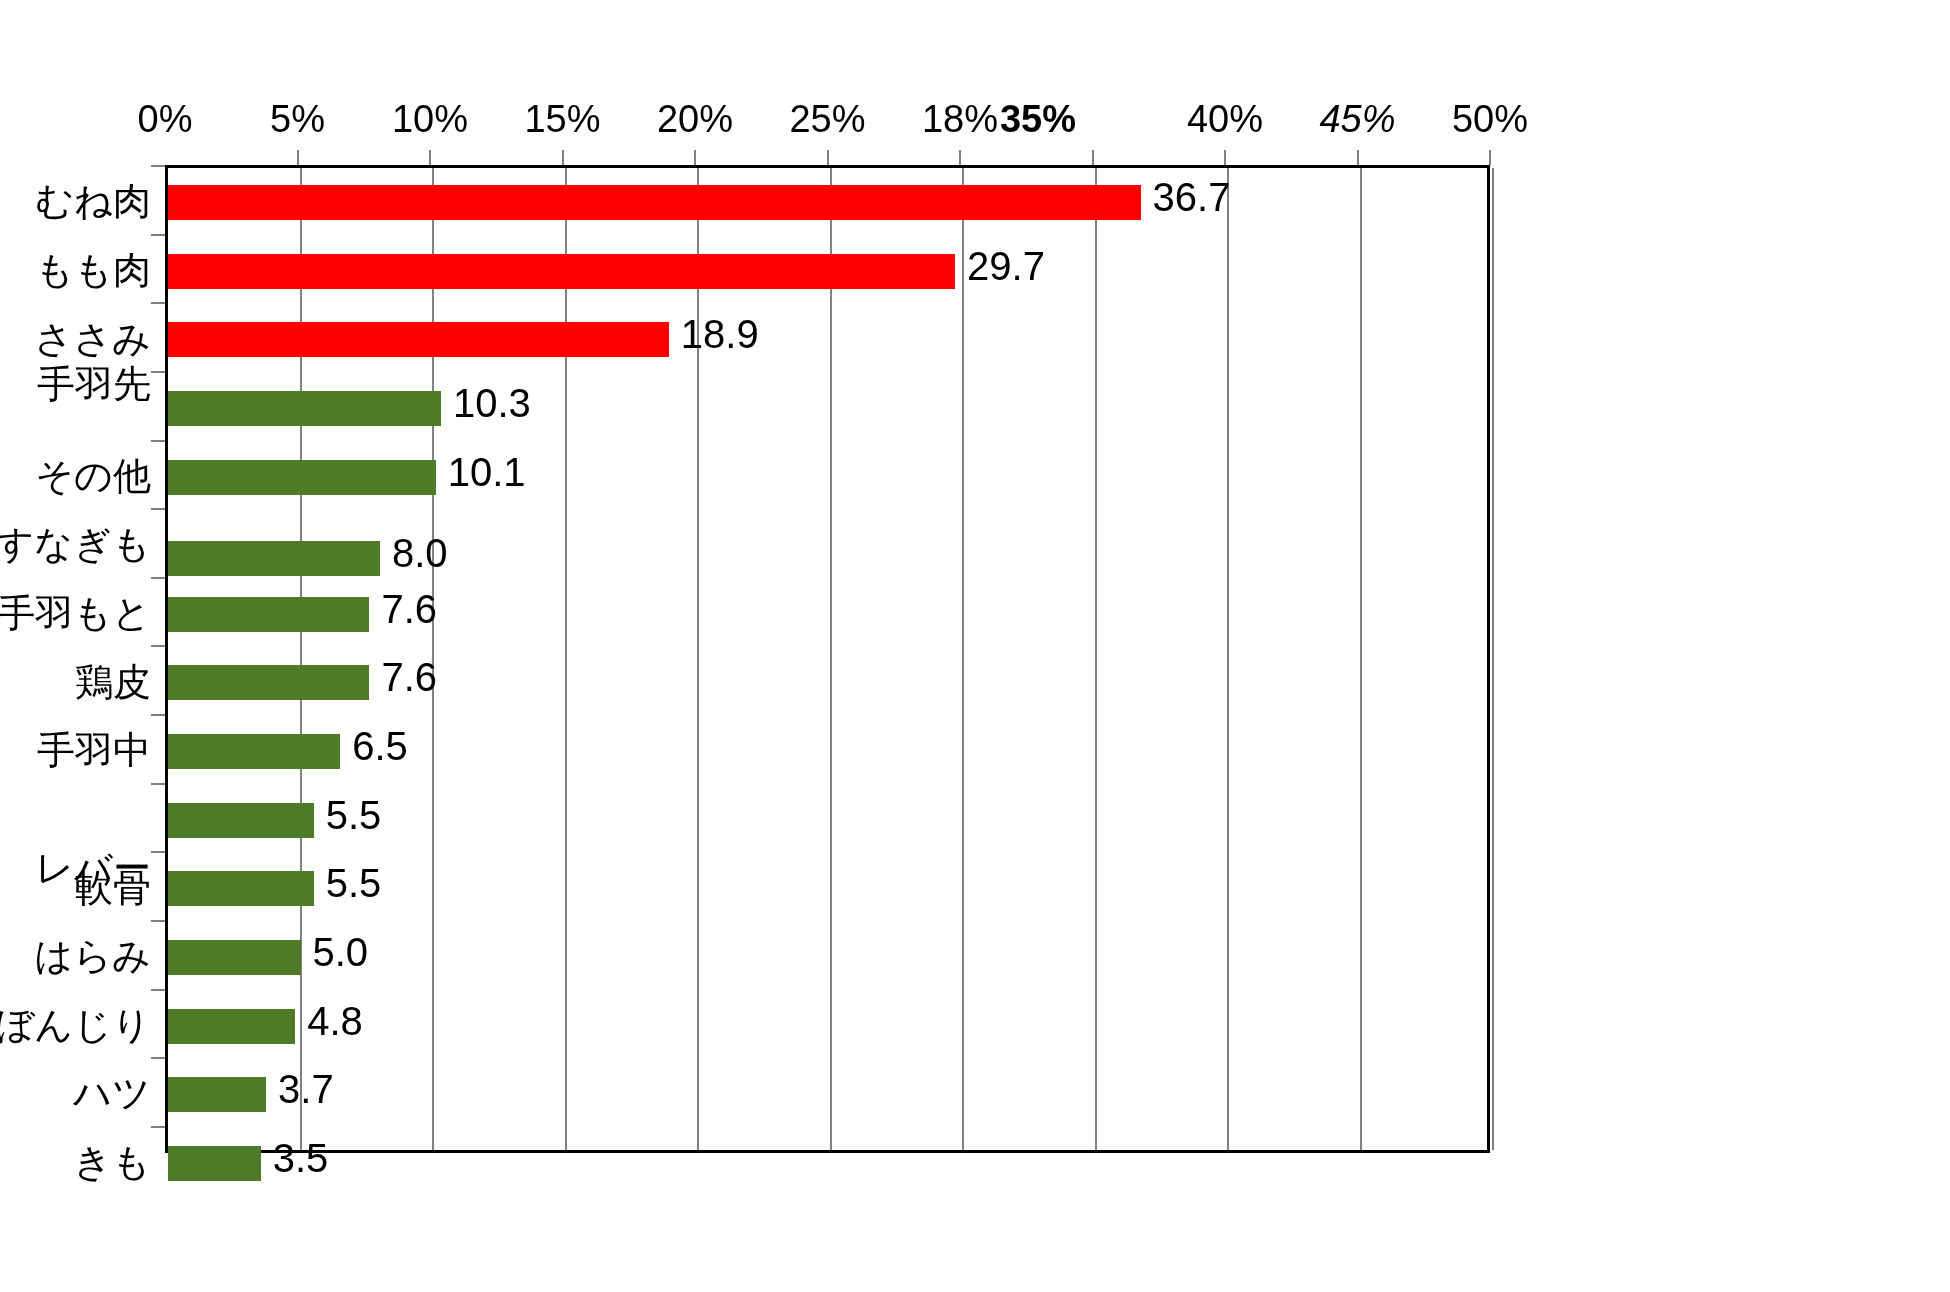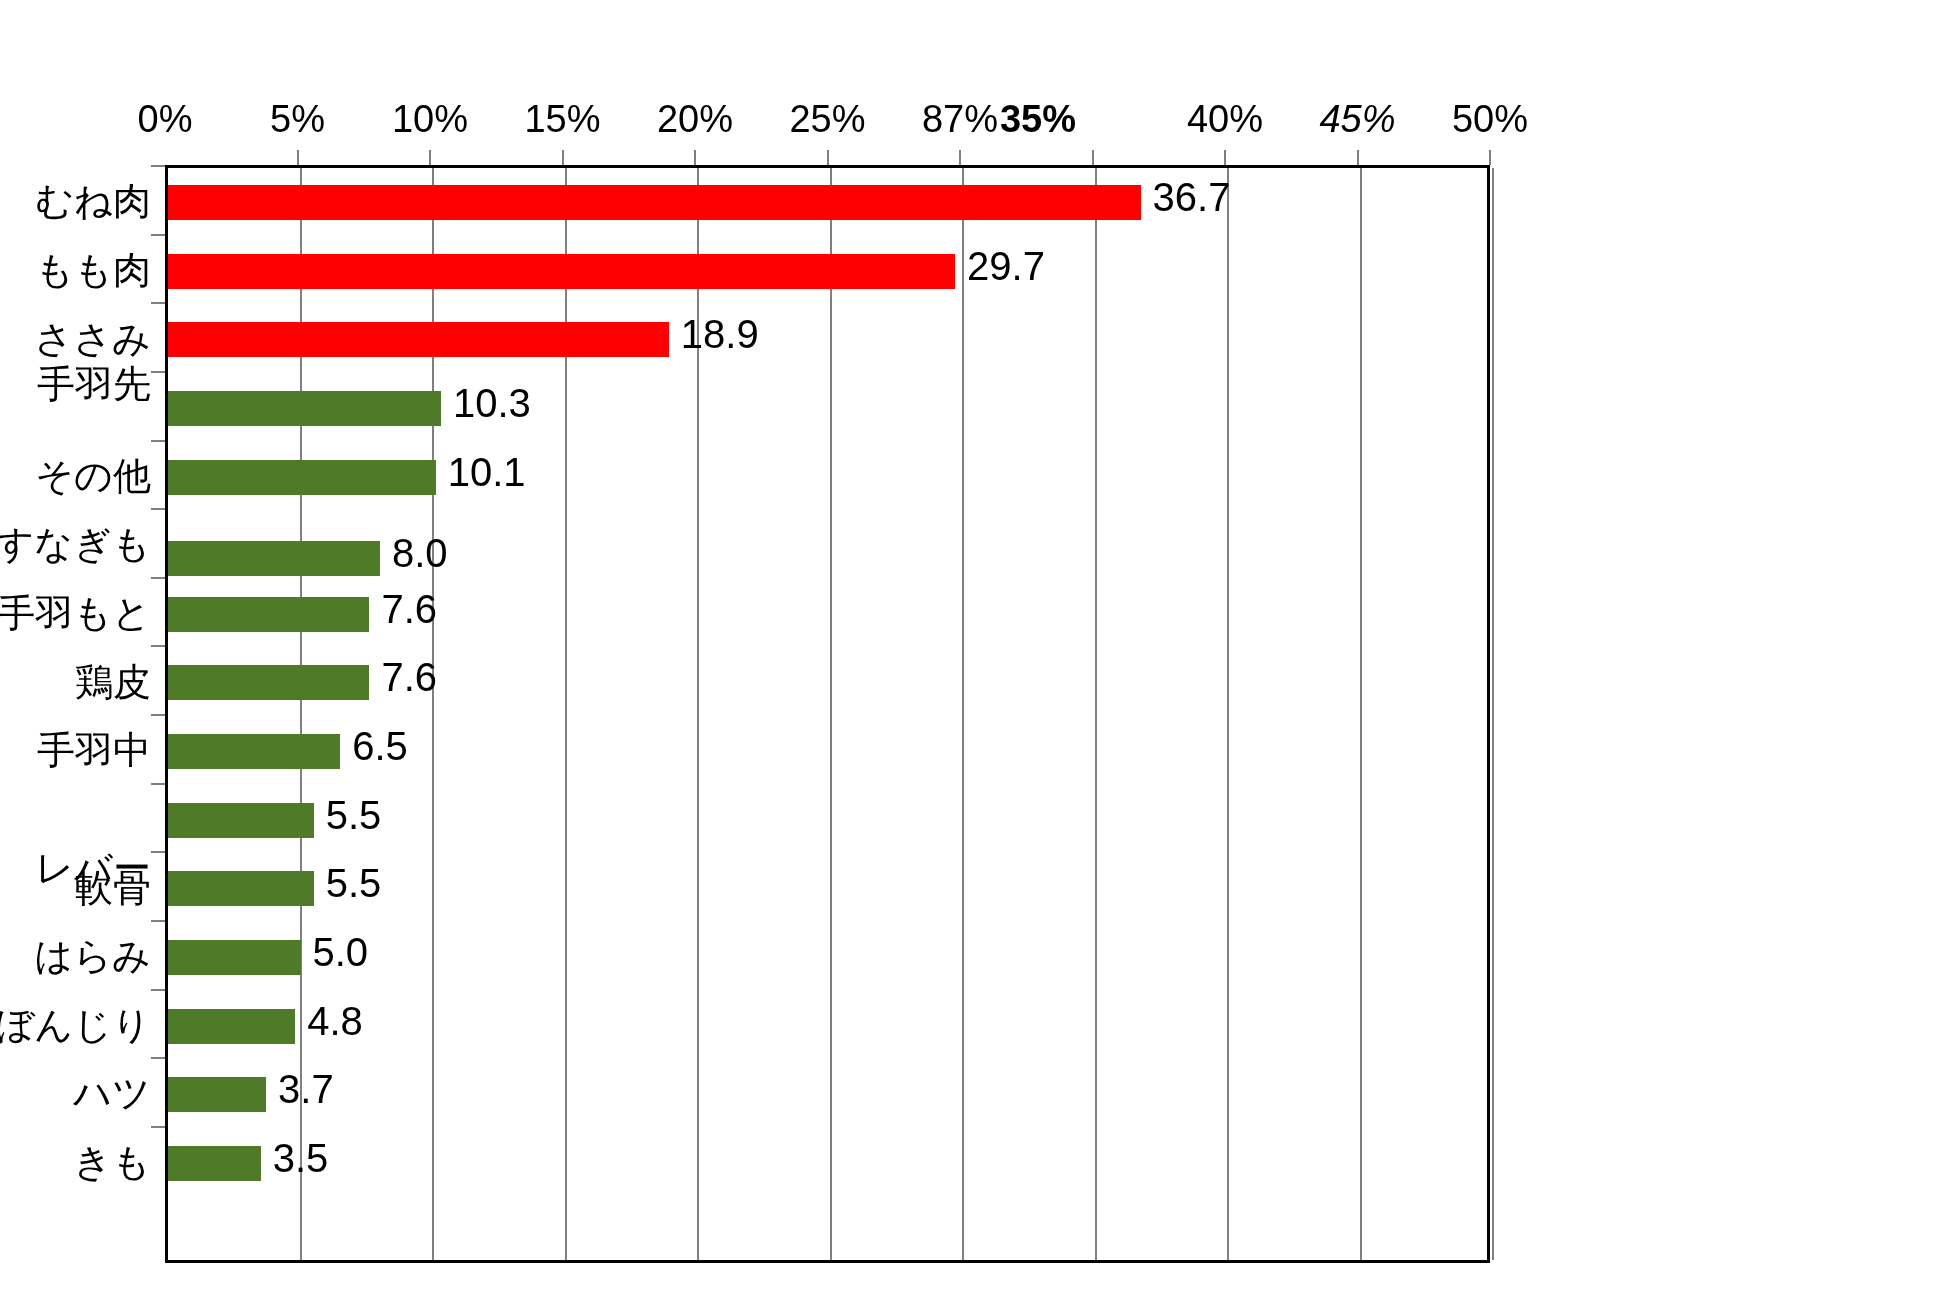--- a/index.html
+++ b/index.html
@@ -9,21 +9,21 @@
     font-family:"Liberation Sans","DejaVu Sans",sans-serif;
     overflow:hidden;
     position:relative;
   }
   #chart-root{position:absolute;left:0;top:0;width:1950px;height:1292px;}
 
   
   .plot{
     position:absolute;
     left:165px; top:165px;
-    width:1325px; height:1098px;
+    width:1325px; height:988px;
     box-sizing:border-box;
     border:3px solid #000000;
     background:#ffffff;
   }
   .gridline{
     position:absolute; top:0; bottom:0;
     width:2px; background:#808080;
   }
   
   .xtick{
@@ -94,21 +94,21 @@
       <div class="xtick" style="left: 297.5px;">5%</div>
       <div class="xtickmark" style="left: 296.5px;"></div>
       <div class="xtick" style="left: 430px;">10%</div>
       <div class="xtickmark" style="left: 429px;"></div>
       <div class="xtick" style="left: 562.5px;">15%</div>
       <div class="xtickmark" style="left: 561.5px;"></div>
       <div class="xtick" style="left: 695px;">20%</div>
       <div class="xtickmark" style="left: 694px;"></div>
       <div class="xtick" style="left: 827.5px;">25%</div>
       <div class="xtickmark" style="left: 826.5px;"></div>
-      <div class="xtick" style="left: 960px;">87%</div>
+      <div class="xtick" style="left: 960px;">18%</div>
       <div class="xtickmark" style="left: 959px;"></div>
       <div class="xtick" style="left: 1038px; font-weight: bold;">35%</div>
       <div class="xtickmark" style="left: 1091.5px;"></div>
       <div class="xtick" style="left: 1225px;">40%</div>
       <div class="xtickmark" style="left: 1224px;"></div>
       <div class="xtick" style="left: 1357.5px; font-style: italic;">45%</div>
       <div class="xtickmark" style="left: 1356.5px;"></div>
       <div class="xtick" style="left: 1490px;">50%</div>
       <div class="xtickmark" style="left: 1489px;"></div>
     </div>

